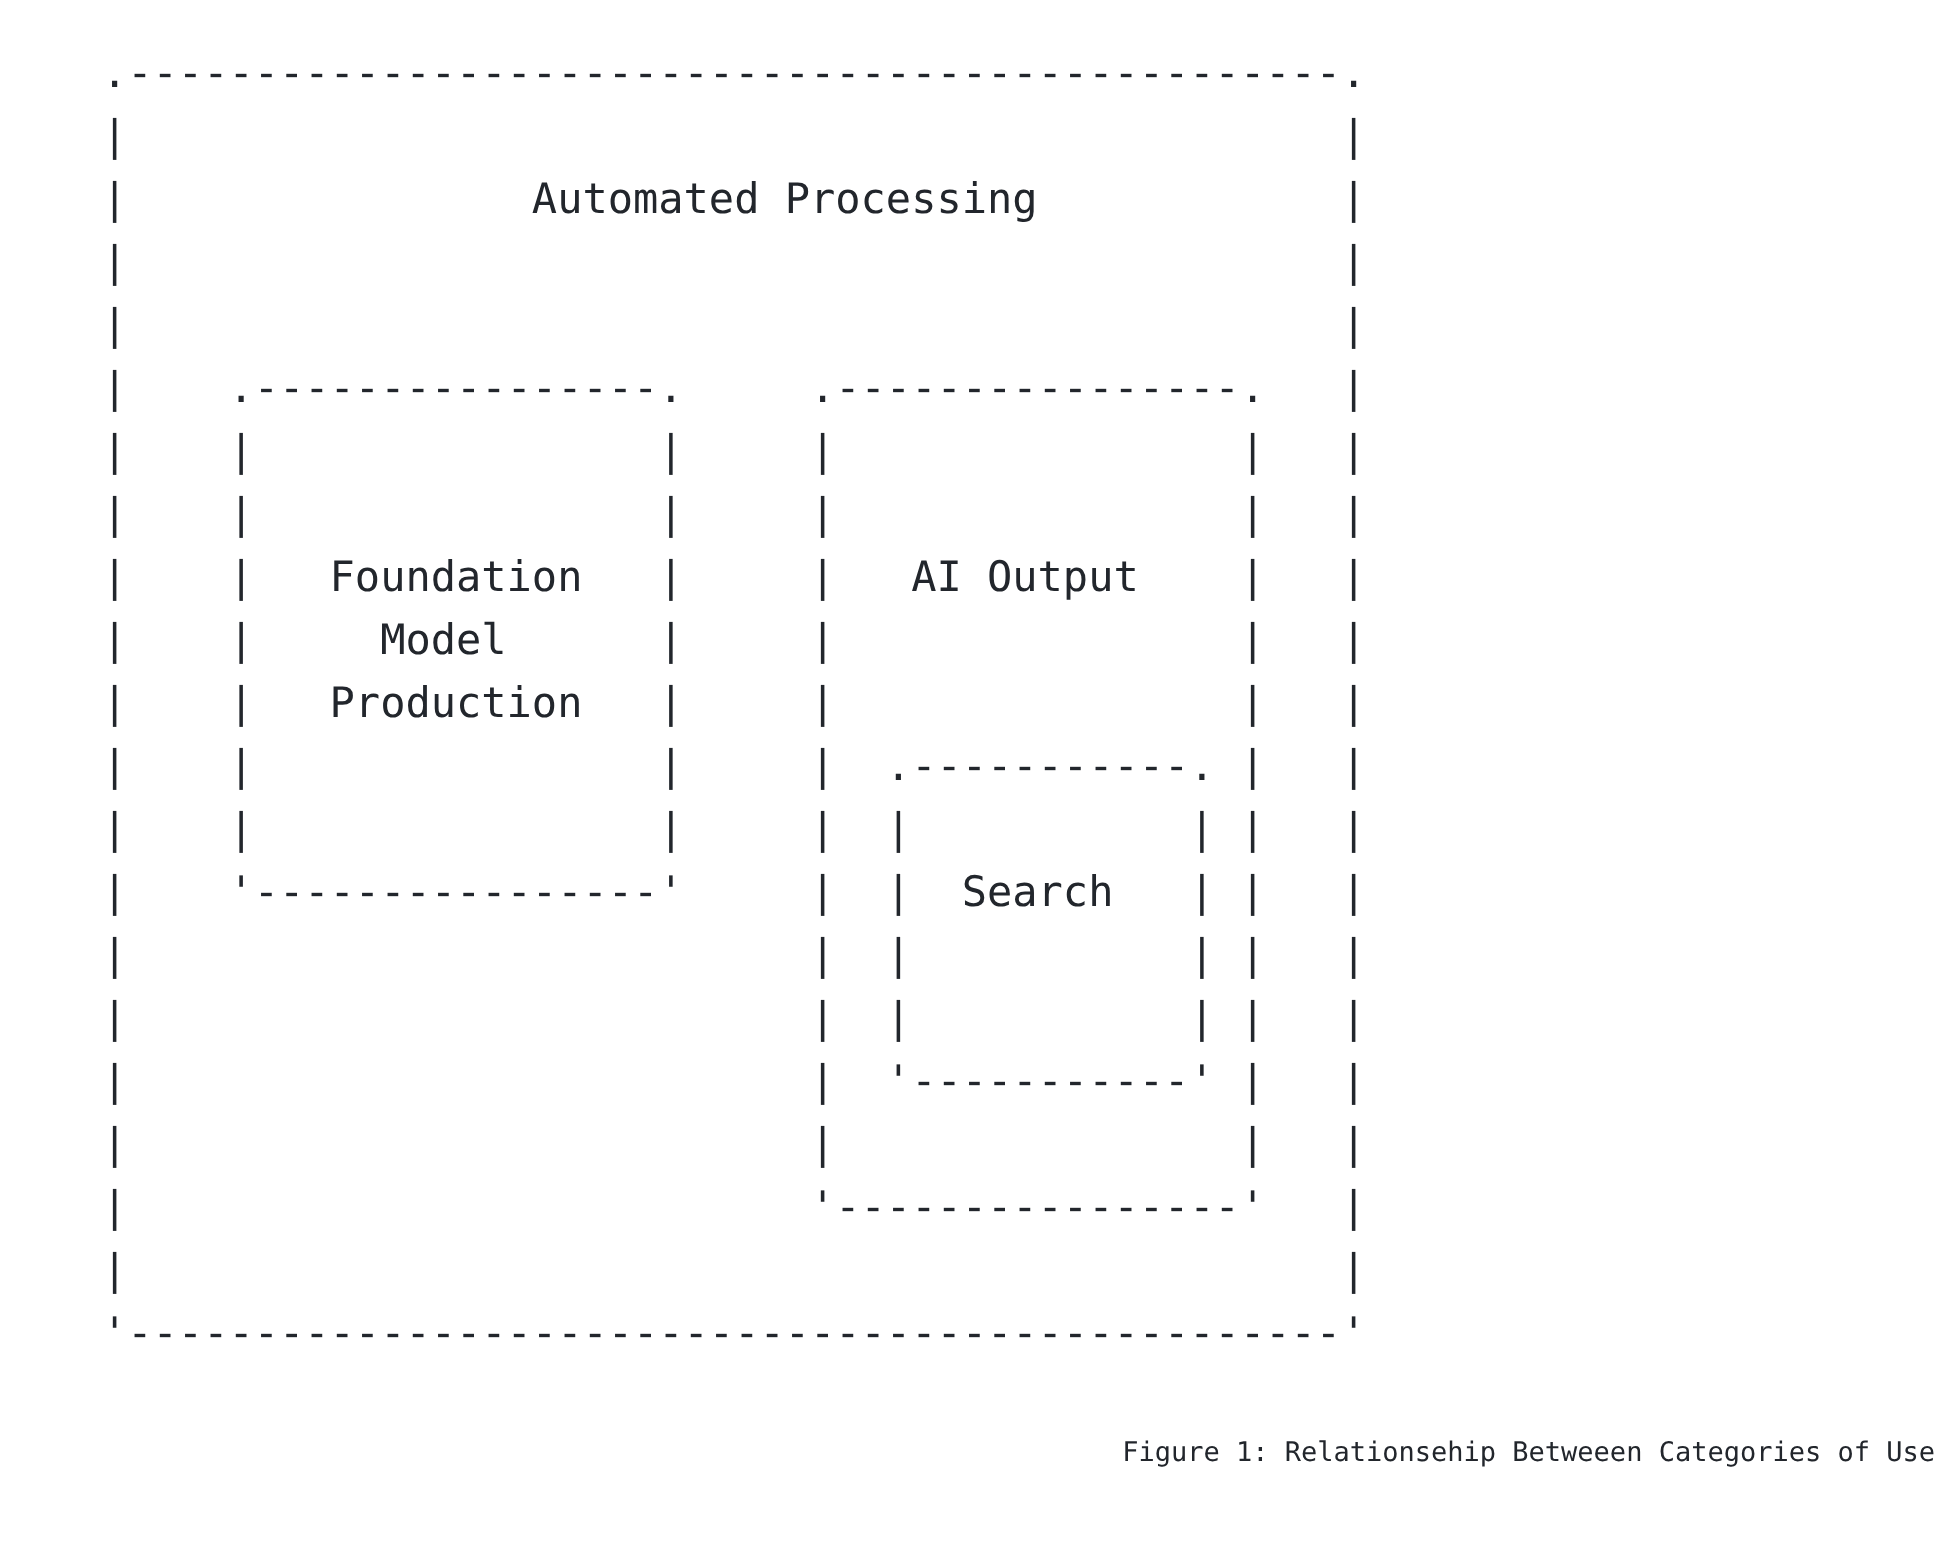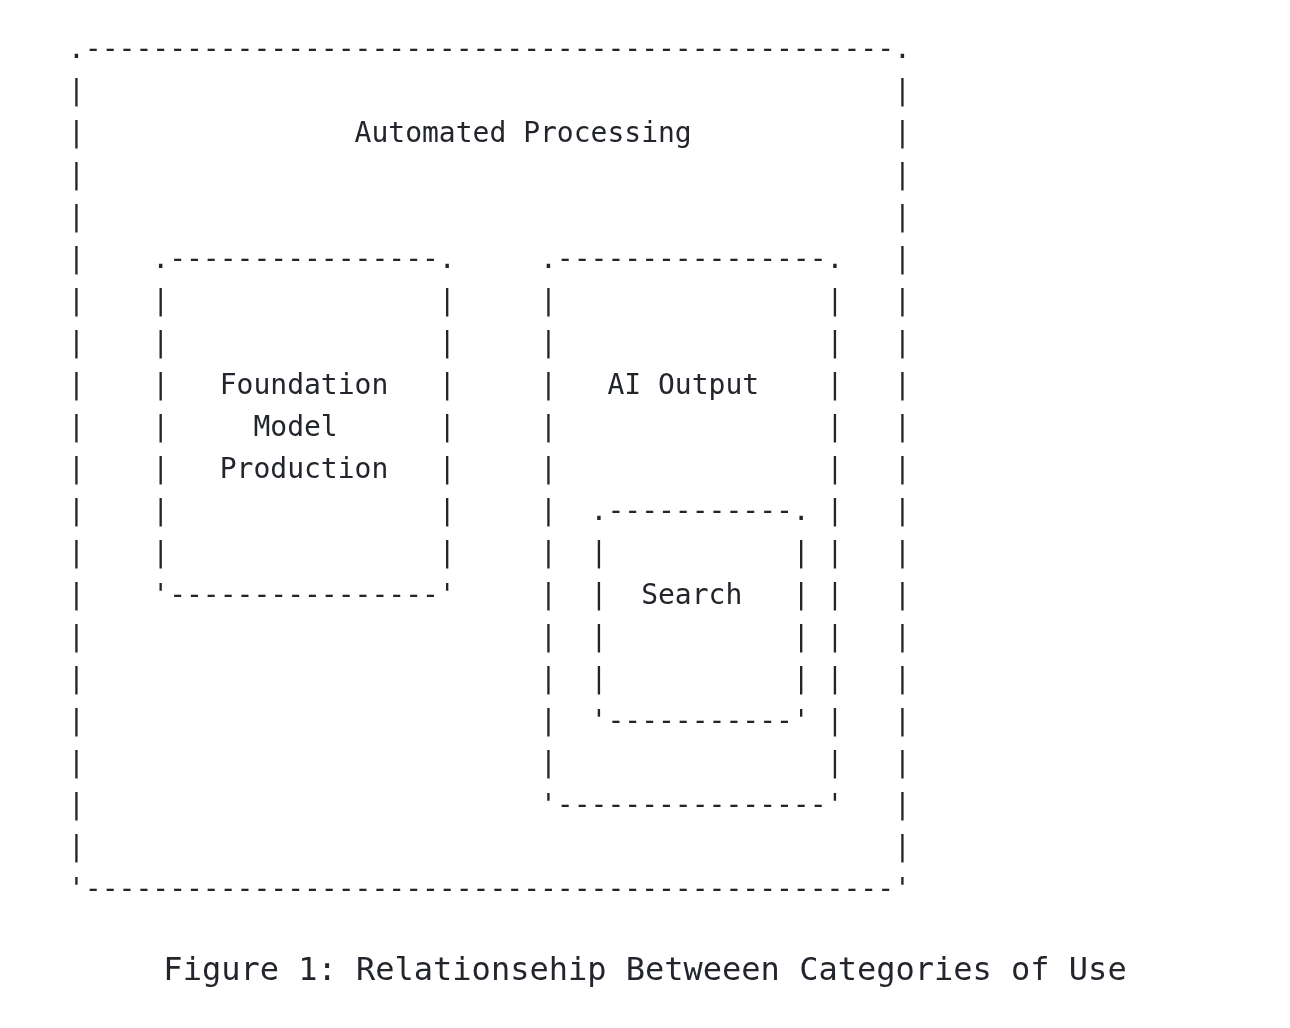--- a/index.html
+++ b/index.html
@@ -38,23 +38,23 @@
     white-space: pre;
     font-weight: 400;
     tab-size: 4;
   }
 
   #figure-caption {
     position: absolute;
     left: 0;
     top: 948px;
     width: 1290px;
-    text-align: center;
+    text-align: right;
     font-family: "DejaVu Sans Mono", "Liberation Mono", monospace;
-    font-size: 32px;
+    font-size: 18px;
     line-height: 42px;
     color: #22262c;
     white-space: pre;
   }
 </style>
 </head>
 <body>
 
 <div id="figure-root">
 

